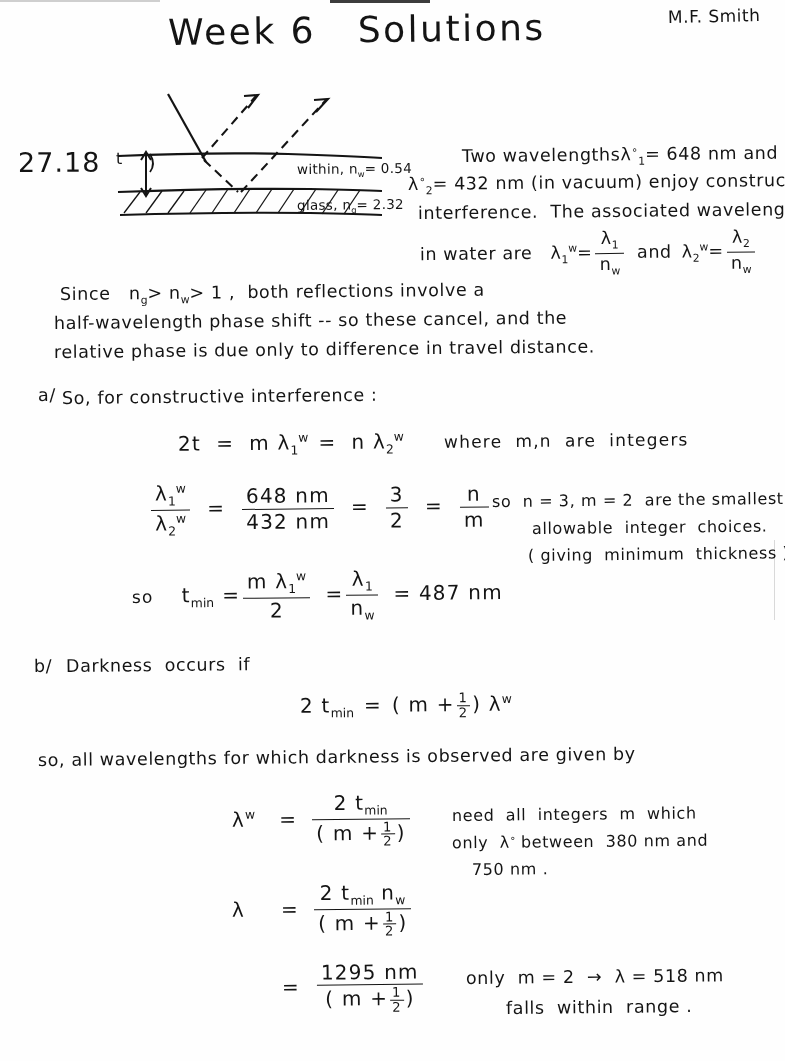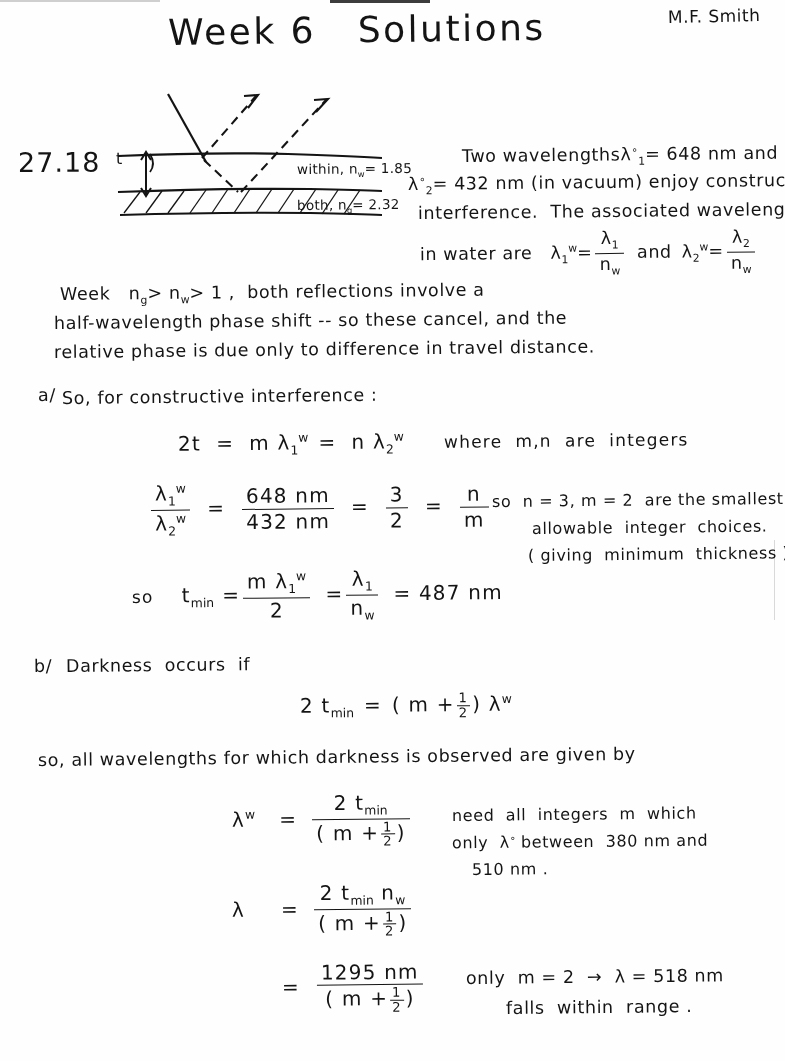--- a/index.html
+++ b/index.html
@@ -180,33 +180,33 @@
 
       <path d="M 36 72 L 36 112" stroke="#141414" stroke-width="2" fill="none"></path>
       <path d="M 31 78 L 36 70 L 41 78" stroke="#141414" stroke-width="2" fill="none"></path>
       <path d="M 31 106 L 36 114 L 41 106" stroke="#141414" stroke-width="2" fill="none"></path>
       <path d="M 40 72 Q 46 82 40 90" stroke="#141414" stroke-width="1.8" fill="none"></path>
     </svg>
   </div>
 
   <div class="hw diag-label" style="left:116px; top:148px; font-size:16px;">t</div>
 
-  <div class="hw diag-label" style="left:297px; top:160px;"><span>within, n</span><sub>w</sub><span>= 1.85</span></div>
-
-  <div class="hw diag-label" style="left:297px; top:196px;"><span>both, n</span><sub>g</sub><span>= 2.32</span></div>
+  <div class="hw diag-label" style="left:297px; top:160px;"><span>within, n</span><sub>w</sub><span>= 0.54</span></div>
+
+  <div class="hw diag-label" style="left:297px; top:196px;"><span>glass, n</span><sub>g</sub><span>= 2.32</span></div>
 
   <div class="hw body-text" style="left:462px; top:144px;"><span>Two wavelengths</span><span>λ</span><sup>∘</sup><sub>1</sub><span>= 648 nm and</span></div>
 
   <div class="hw body-text" style="left:408px; top:172px;"><span>λ</span><sup>∘</sup><sub>2</sub><span>= 432 nm (in vacuum) enjoy constructive</span></div>
 
   <div class="hw body-text" style="left:418px; top:201px;">interference.  The associated wavelengths</div>
 
   <div class="hw body-text" style="left:420px; top:231px;"><span>in water are</span><span style="display:inline-block;width:18px;"></span><span>λ</span><sub>1</sub><sup>w</sup><span>=</span><span class="frac"><span class="num"><span>λ</span><sub>1</sub></span><span class="den"><span>n</span><sub>w</sub></span></span><span style="display:inline-block;width:10px;"></span><span>and</span><span style="display:inline-block;width:10px;"></span><span>λ</span><sub>2</sub><sup>w</sup><span>=</span><span class="frac"><span class="num"><span>λ</span><sub>2</sub></span><span class="den"><span>n</span><sub>w</sub></span></span></div>
 
-  <div class="hw body-text" style="left:60px; top:282px;"><span>Week   n</span><sub>g</sub><span>&gt; n</span><sub>w</sub><span>&gt; 1 ,  both reflections involve a</span></div>
+  <div class="hw body-text" style="left:60px; top:282px;"><span>Since   n</span><sub>g</sub><span>&gt; n</span><sub>w</sub><span>&gt; 1 ,  both reflections involve a</span></div>
 
   <div class="hw body-text" style="left:54px; top:311px;">half-wavelength phase shift -- so these cancel, and the</div>
 
   <div class="hw body-text" style="left:54px; top:340px;">relative phase is due only to difference in travel distance.</div>
 
   <div class="hw body-text" style="left:38px; top:383px;"><span>a/</span></div>
   <div class="hw body-text" style="left:62px; top:386px;">So, for constructive interference :</div>
 
   <div class="hw eq" style="left:178px; top:430px;"><span>2t  =  m λ</span><sub>1</sub><sup>w</sup><span style="display:inline-block;width:10px;"></span><span>=  n λ</span><sub>2</sub><sup>w</sup><span style="display:inline-block;width:40px;"></span><span class="body-text" style="font-size:17px;">where  m,n  are  integers</span></div>
 
@@ -222,21 +222,21 @@
   <div class="hw body-text" style="left:66px; top:654px;">Darkness  occurs  if</div>
 
   <div class="hw eq" style="left:300px; top:692px;"><span>2 t</span><sub>min</sub><span style="display:inline-block;width:10px;"></span><span>=</span><span style="display:inline-block;width:10px;"></span><span>( m +</span><span class="frac-sm"><span class="num">1</span><span class="den">2</span></span><span>) λ</span><sup>w</sup></div>
 
   <div class="hw body-text" style="left:38px; top:748px;">so, all wavelengths for which darkness is observed are given by</div>
 
   <div class="hw eq" style="left:232px; top:793px;"><span>λ</span><sup>w</sup><span style="display:inline-block;width:24px;"></span><span>=</span><span style="display:inline-block;width:12px;"></span><span class="frac"><span class="num"><span>2 t</span><sub>min</sub></span><span class="den"><span>( m +</span><span class="frac-sm"><span class="num">1</span><span class="den">2</span></span><span>)</span></span></span></div>
 
   <div class="hw small-note" style="left:452px; top:805px;">need  all  integers  m  which</div>
   <div class="hw small-note" style="left:452px; top:832px;"><span>only  λ</span><sup>∘</sup><span style="display:inline-block;width:5px;"></span><span>between  380 nm and</span></div>
-  <div class="hw small-note" style="left:472px; top:859px;">510 nm .</div>
+  <div class="hw small-note" style="left:472px; top:859px;">750 nm .</div>
 
   <div class="hw eq" style="left:232px; top:883px;"><span>λ</span><span style="display:inline-block;width:36px;"></span><span>=</span><span style="display:inline-block;width:12px;"></span><span class="frac"><span class="num"><span>2 t</span><sub>min</sub><span> n</span><sub>w</sub></span><span class="den"><span>( m +</span><span class="frac-sm"><span class="num">1</span><span class="den">2</span></span><span>)</span></span></span></div>
 
   <div class="hw eq" style="left:282px; top:962px;"><span>=</span><span style="display:inline-block;width:14px;"></span><span class="frac"><span class="num">1295 nm</span><span class="den"><span>( m +</span><span class="frac-sm"><span class="num">1</span><span class="den">2</span></span><span>)</span></span></span></div>
 
   <div class="hw body-text" style="left:466px; top:966px;">only  m = 2  →  λ = 518 nm</div>
   <div class="hw body-text" style="left:506px; top:996px;">falls  within  range .</div>
 
 </div>
 

